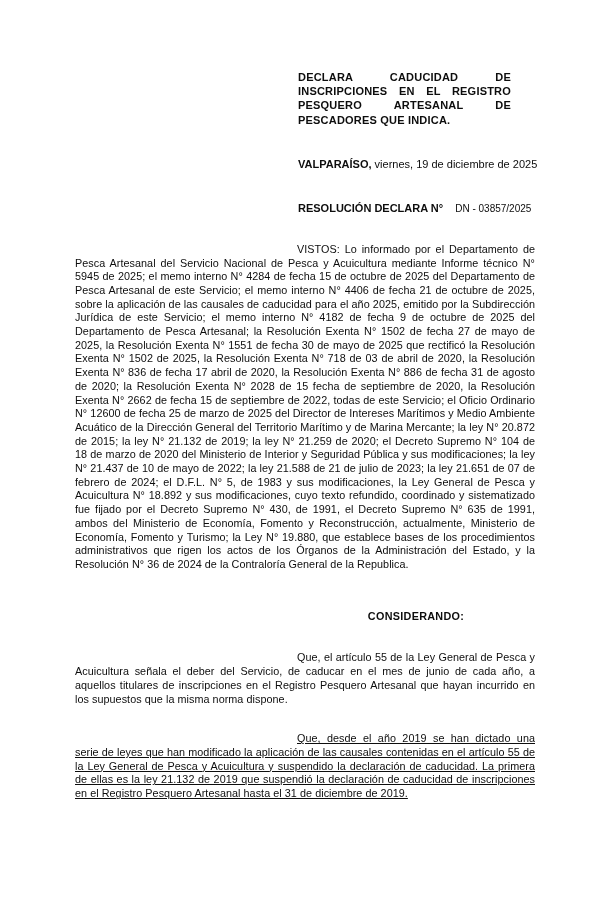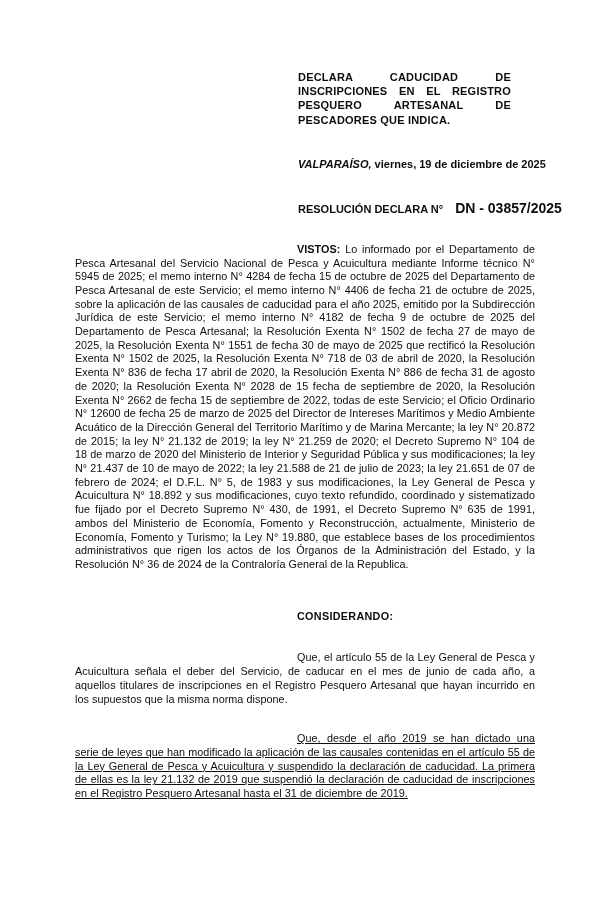--- a/index.html
+++ b/index.html
@@ -30,55 +30,56 @@
     line-height: 14.2px;
     text-align: justify;
     letter-spacing: 0.2px;
   }
   .place-date {
     margin-top: 30px;
     font-size: 11px;
     line-height: 14px;
     white-space: nowrap;
   }
-  .place-date .place { font-weight: bold; font-style: italic; }
-  .place-date .date  { font-weight: bold; text-align: center; }
+  .place-date .place { font-weight: bold; }
+  .place-date .date  { font-weight: normal; text-align: center; }
   .resolution-line {
     margin-top: 30px;
     font-size: 11px;
     line-height: 14px;
     white-space: nowrap;
   }
   .resolution-line .res-label { font-weight: bold; }
   .resolution-line .res-number {
-    font-weight: bold;
-    font-size: 14px;
+    font-weight: normal;
+    font-size: 10px;
     margin-left: 12px;
   }
   
   .doc-body {
     margin-top: 27px;
     margin-left: 75px;
     width: 460px;
   }
   .para {
     font-size: 10.8px;
     line-height: 13.7px;
     text-align: justify;
     text-indent: 222px;
     letter-spacing: 0.05px;
   }
-  .para .bold-lead { font-weight: bold; }
+  .para .bold-lead { font-weight: normal; }
   .considerando-heading {
     margin-top: 38px;
     font-size: 10.8px;
     line-height: 13.7px;
     font-weight: bold;
     text-indent: 222px;
     letter-spacing: 0.3px;
+    text-align: center;
   }
   .para-1 { margin-top: 28px; }
   .para-2 { margin-top: 26px; text-decoration: underline; }
 </style>
 </head>
 <body>
 
 <div class="page">
 
   <div class="header-block">

